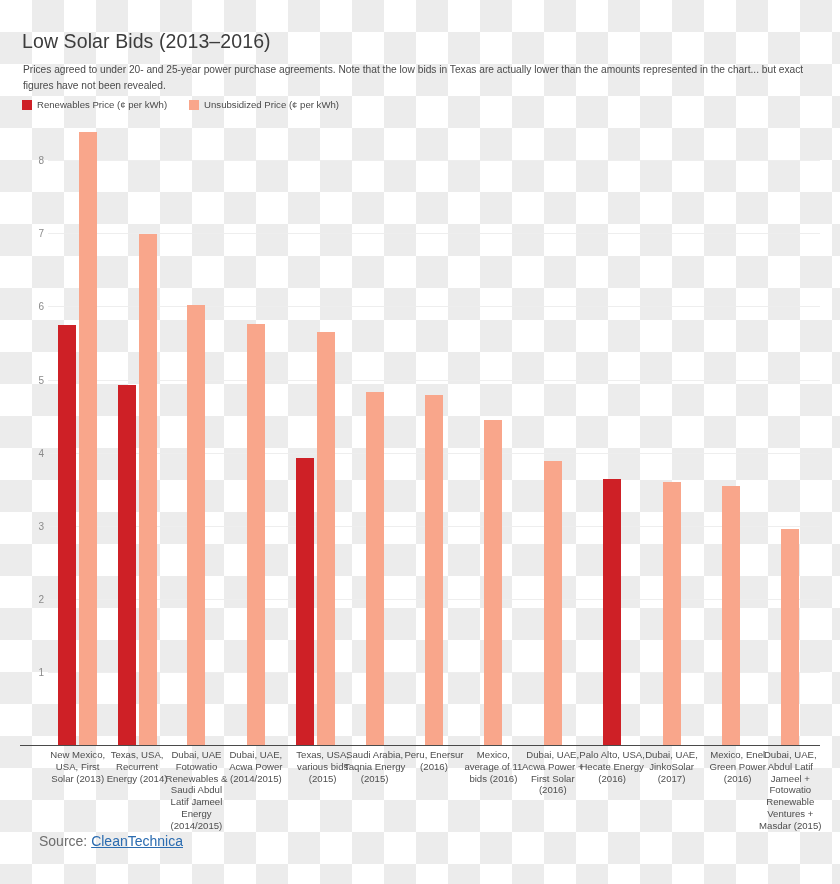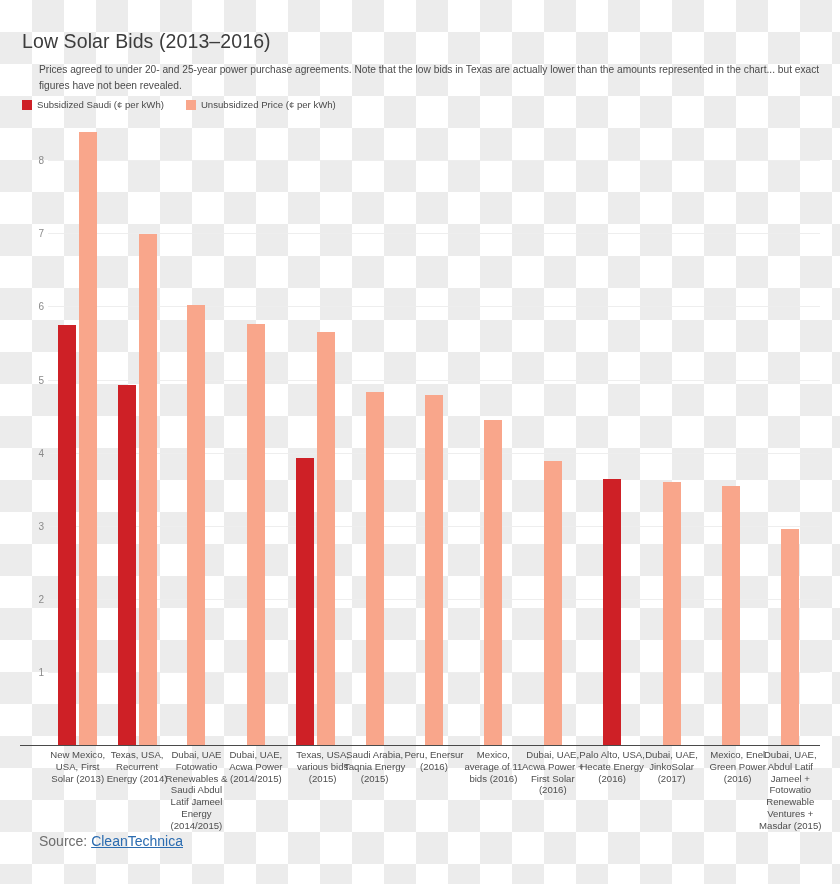--- a/index.html
+++ b/index.html
@@ -38,21 +38,20 @@
     white-space: nowrap;
   }
   #chart-subtitle {
     position: absolute;
     left: 23px;
     top: 62px;
     width: 800px;
     font-size: 10.2px;
     line-height: 15.5px;
     color: #4a4a4a;
-    margin-left: 16px;
   }
 
   
   #legend {
     position: absolute;
     left: 22px;
     top: 99px;
     display: flex;
     align-items: center;
     gap: 22px;
@@ -153,21 +152,21 @@
 <body>
 
 <div id="chart-root">
 
   <div id="chart-title">Low Solar Bids (2013–2016)</div>
   <div id="chart-subtitle">Prices agreed to under 20- and 25-year power purchase agreements. Note that the low bids in Texas are actually lower than the amounts represented in the chart... but exact figures have not been revealed.</div>
 
   <div id="legend">
       <div class="legend-item">
         <span class="legend-swatch" style="background: rgb(206, 32, 38);"></span>
-        <span class="legend-label">Subsidized Saudi (¢ per kWh)</span>
+        <span class="legend-label">Renewables Price (¢ per kWh)</span>
       </div>
       <div class="legend-item">
         <span class="legend-swatch" style="background: rgb(249, 166, 139);"></span>
         <span class="legend-label">Unsubsidized Price (¢ per kWh)</span>
       </div>
     </div>
 
   <div id="plot">
     <div id="axis-line"></div>
   <div class="gridline" style="top: 551.901px;"></div>

